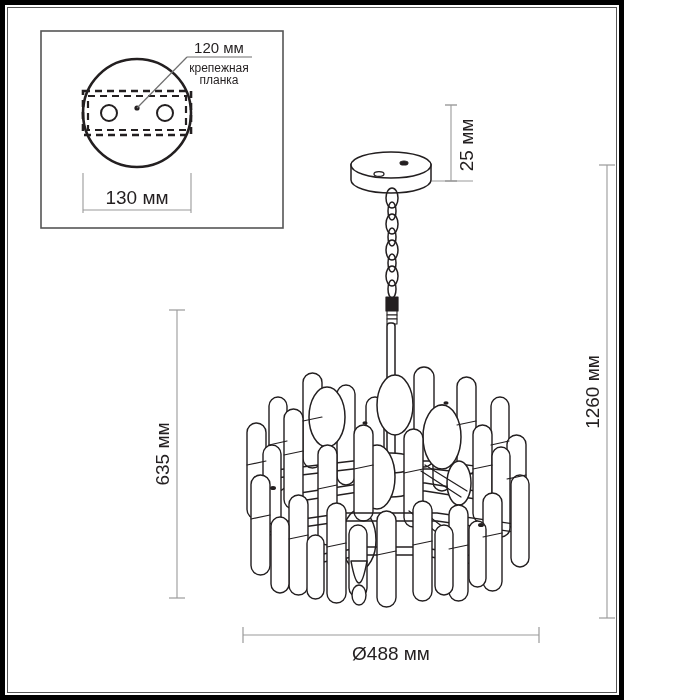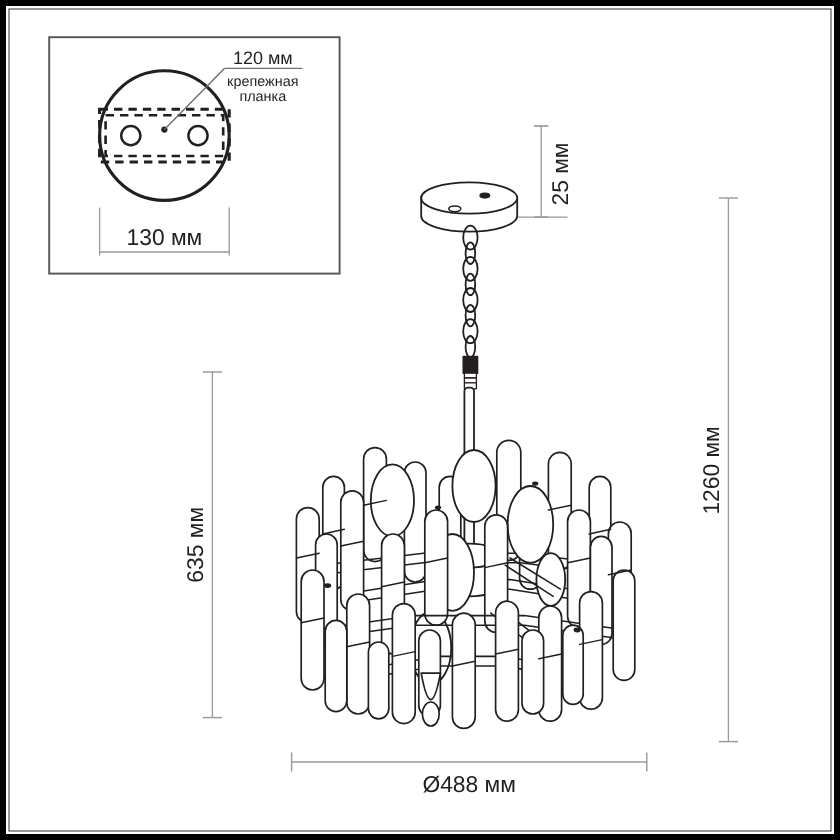--- a/index.html
+++ b/index.html
@@ -2,21 +2,21 @@
 <html><head>
 <meta charset="utf-8">
 <style>
   html, body {
     margin: 0;
     padding: 0;
     background: #ffffff;
   }
   #page {
     position: relative;
-    width: 700px;
+    width: 624px;
     height: 700px;
     background: #ffffff;
     box-sizing: border-box;
     border: 5px solid #000000;
     overflow: hidden;
     font-family: "Liberation Sans", sans-serif;
   }
   #inner-frame {
     position: absolute;
     left: 2px; top: 2px;

